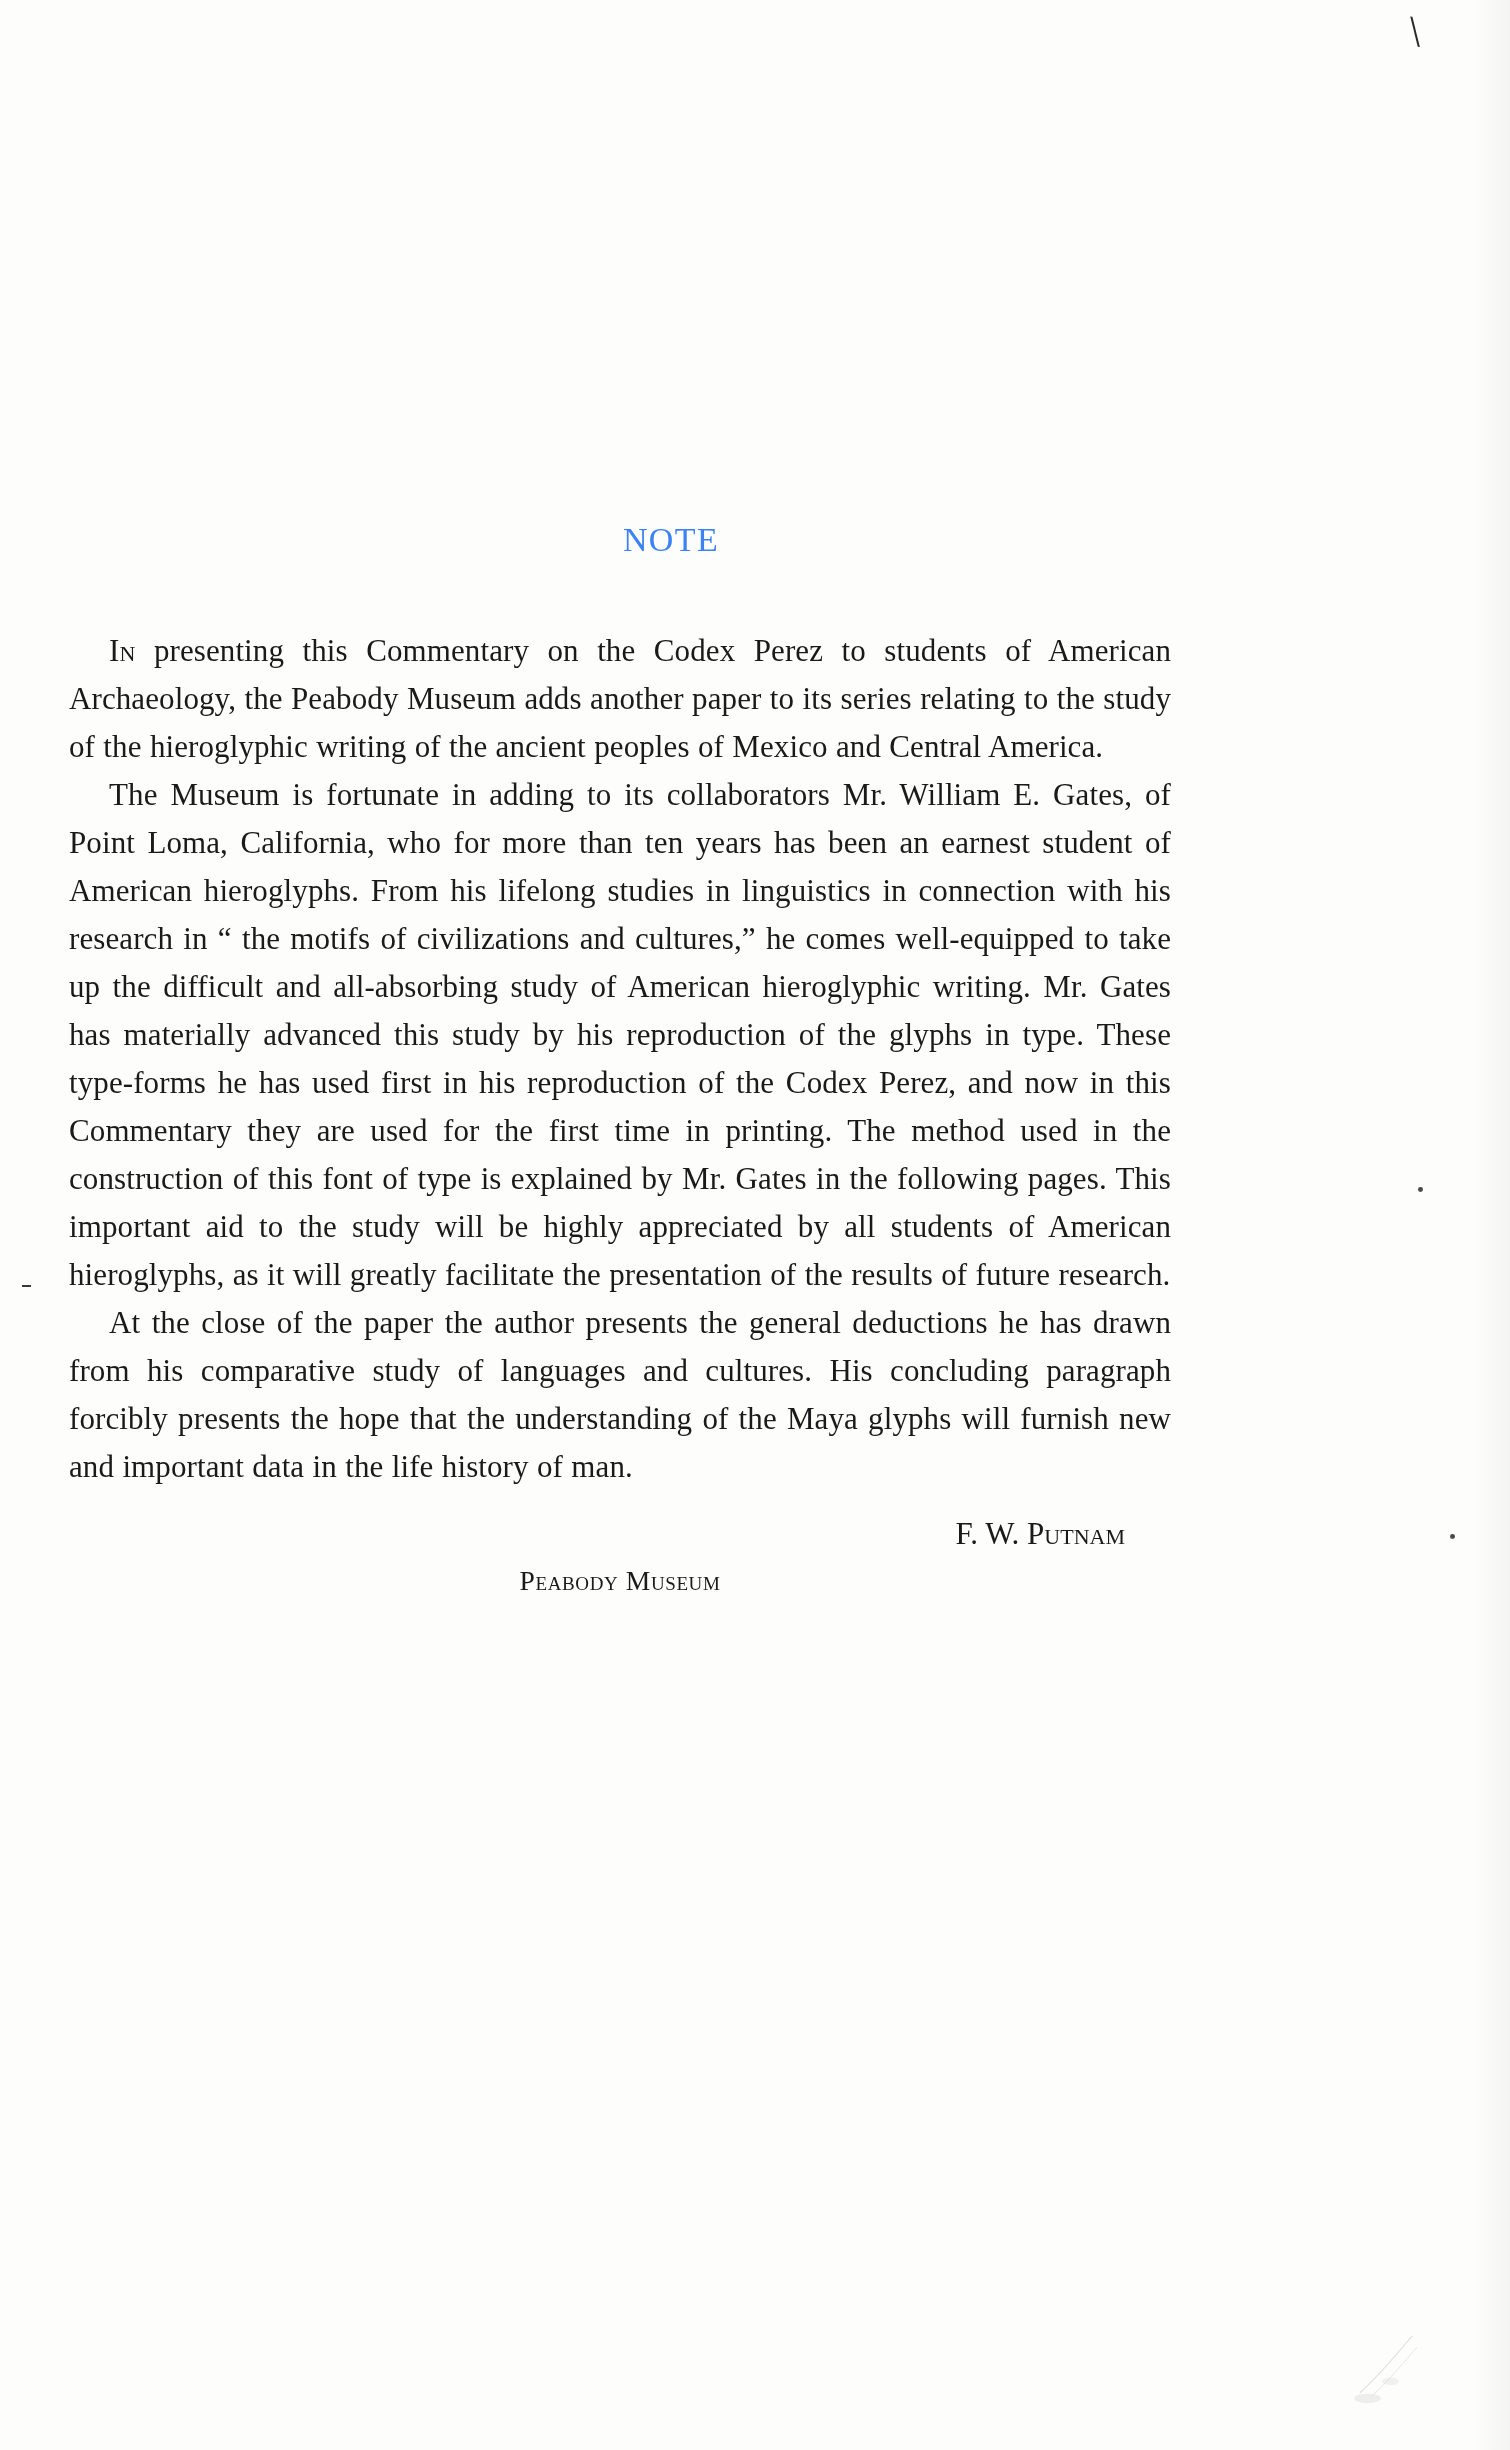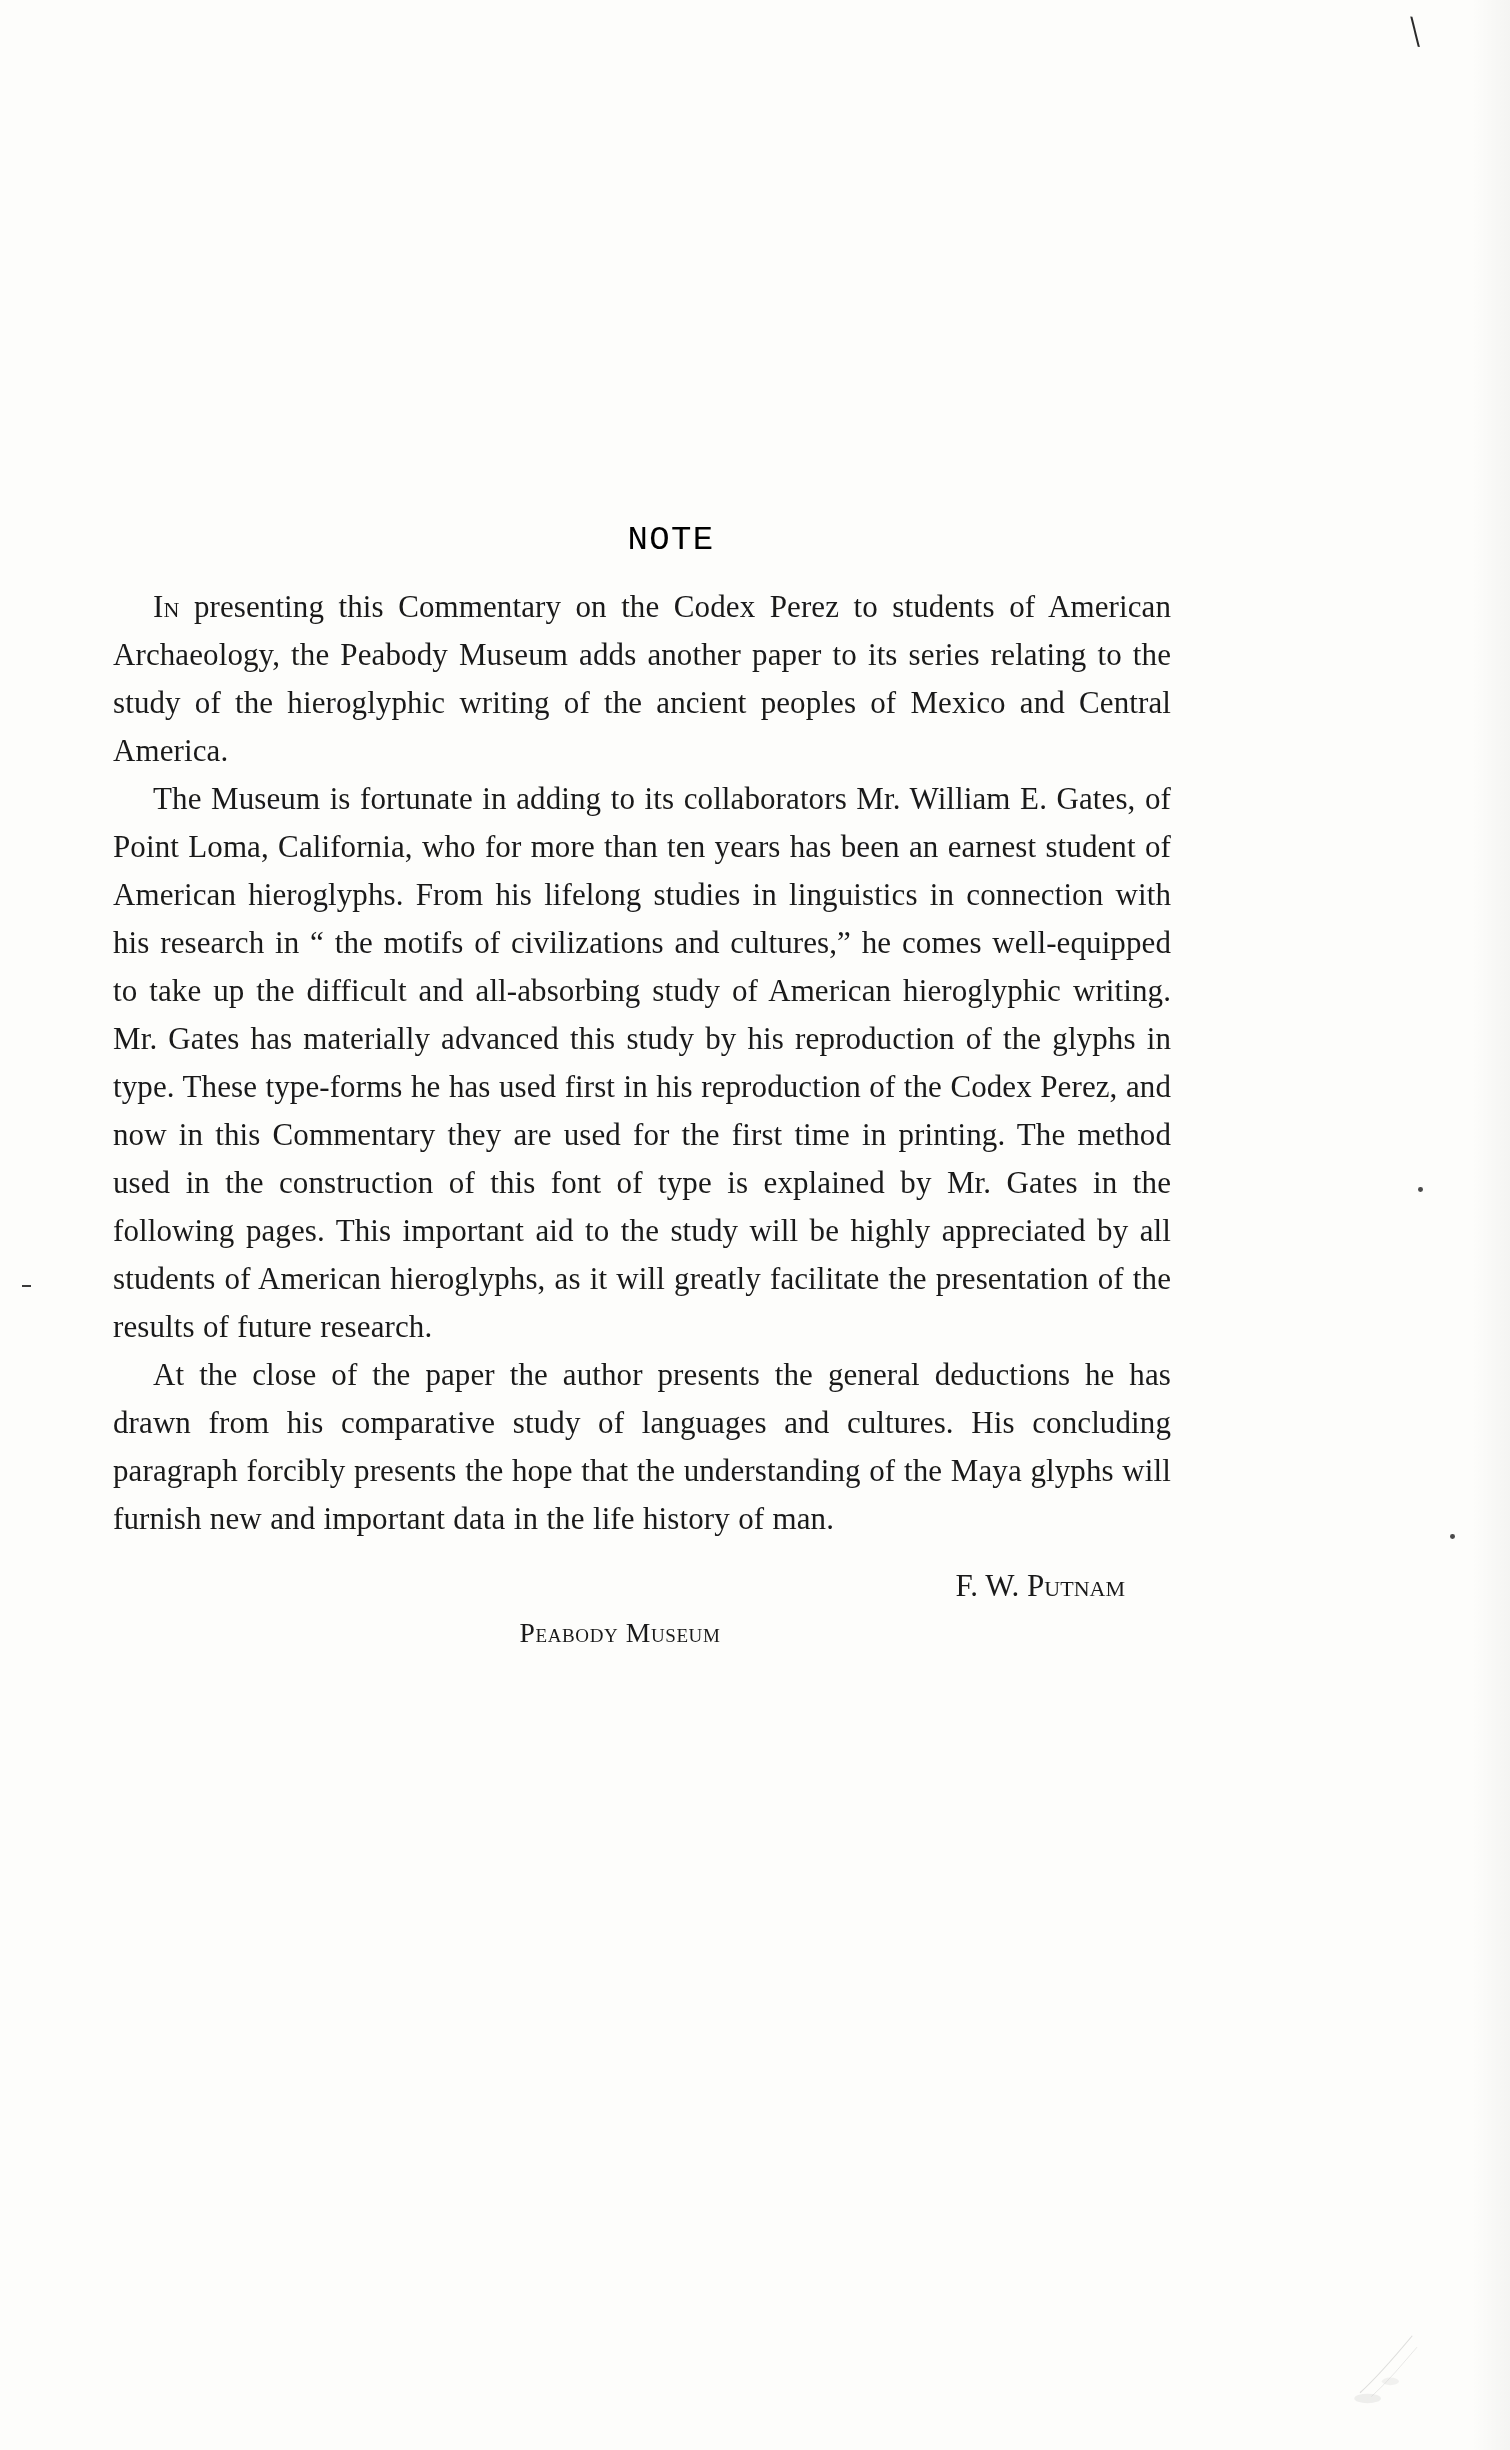--- a/index.html
+++ b/index.html
@@ -84,40 +84,39 @@
     position: absolute;
     left: 69px;
     top: 521px;
     width: 1102px;
   }
 
   .note-title {
     text-align: center;
     font-size: 34px;
     letter-spacing: 1.4px;
-    font-family: Liberation Mono, monospace;
+    font-family: Liberation Serif, serif;
     font-weight: 400;
-    color: #000000;
-    margin: 0 0 24px 0;
+    color: #3b82f6;
+    margin: 0 0 68px 0;
     padding-left: 102px;
   }
 
   p.body-par {
     margin: 0;
     font-size: 31px;
     line-height: 48px;
     text-align: justify;
     text-justify: inter-word;
     color: #1a1a1a;
     letter-spacing: 0.1px;
     word-spacing: 0.5px;
   }
   p.body-par.indent {
     text-indent: 40px;
-    margin-left: 44px;
   }
 
   .smallcaps {
     font-variant: small-caps;
   }
 
   .signature {
     margin-top: 19px;
     text-align: right;
     padding-right: 46px;

